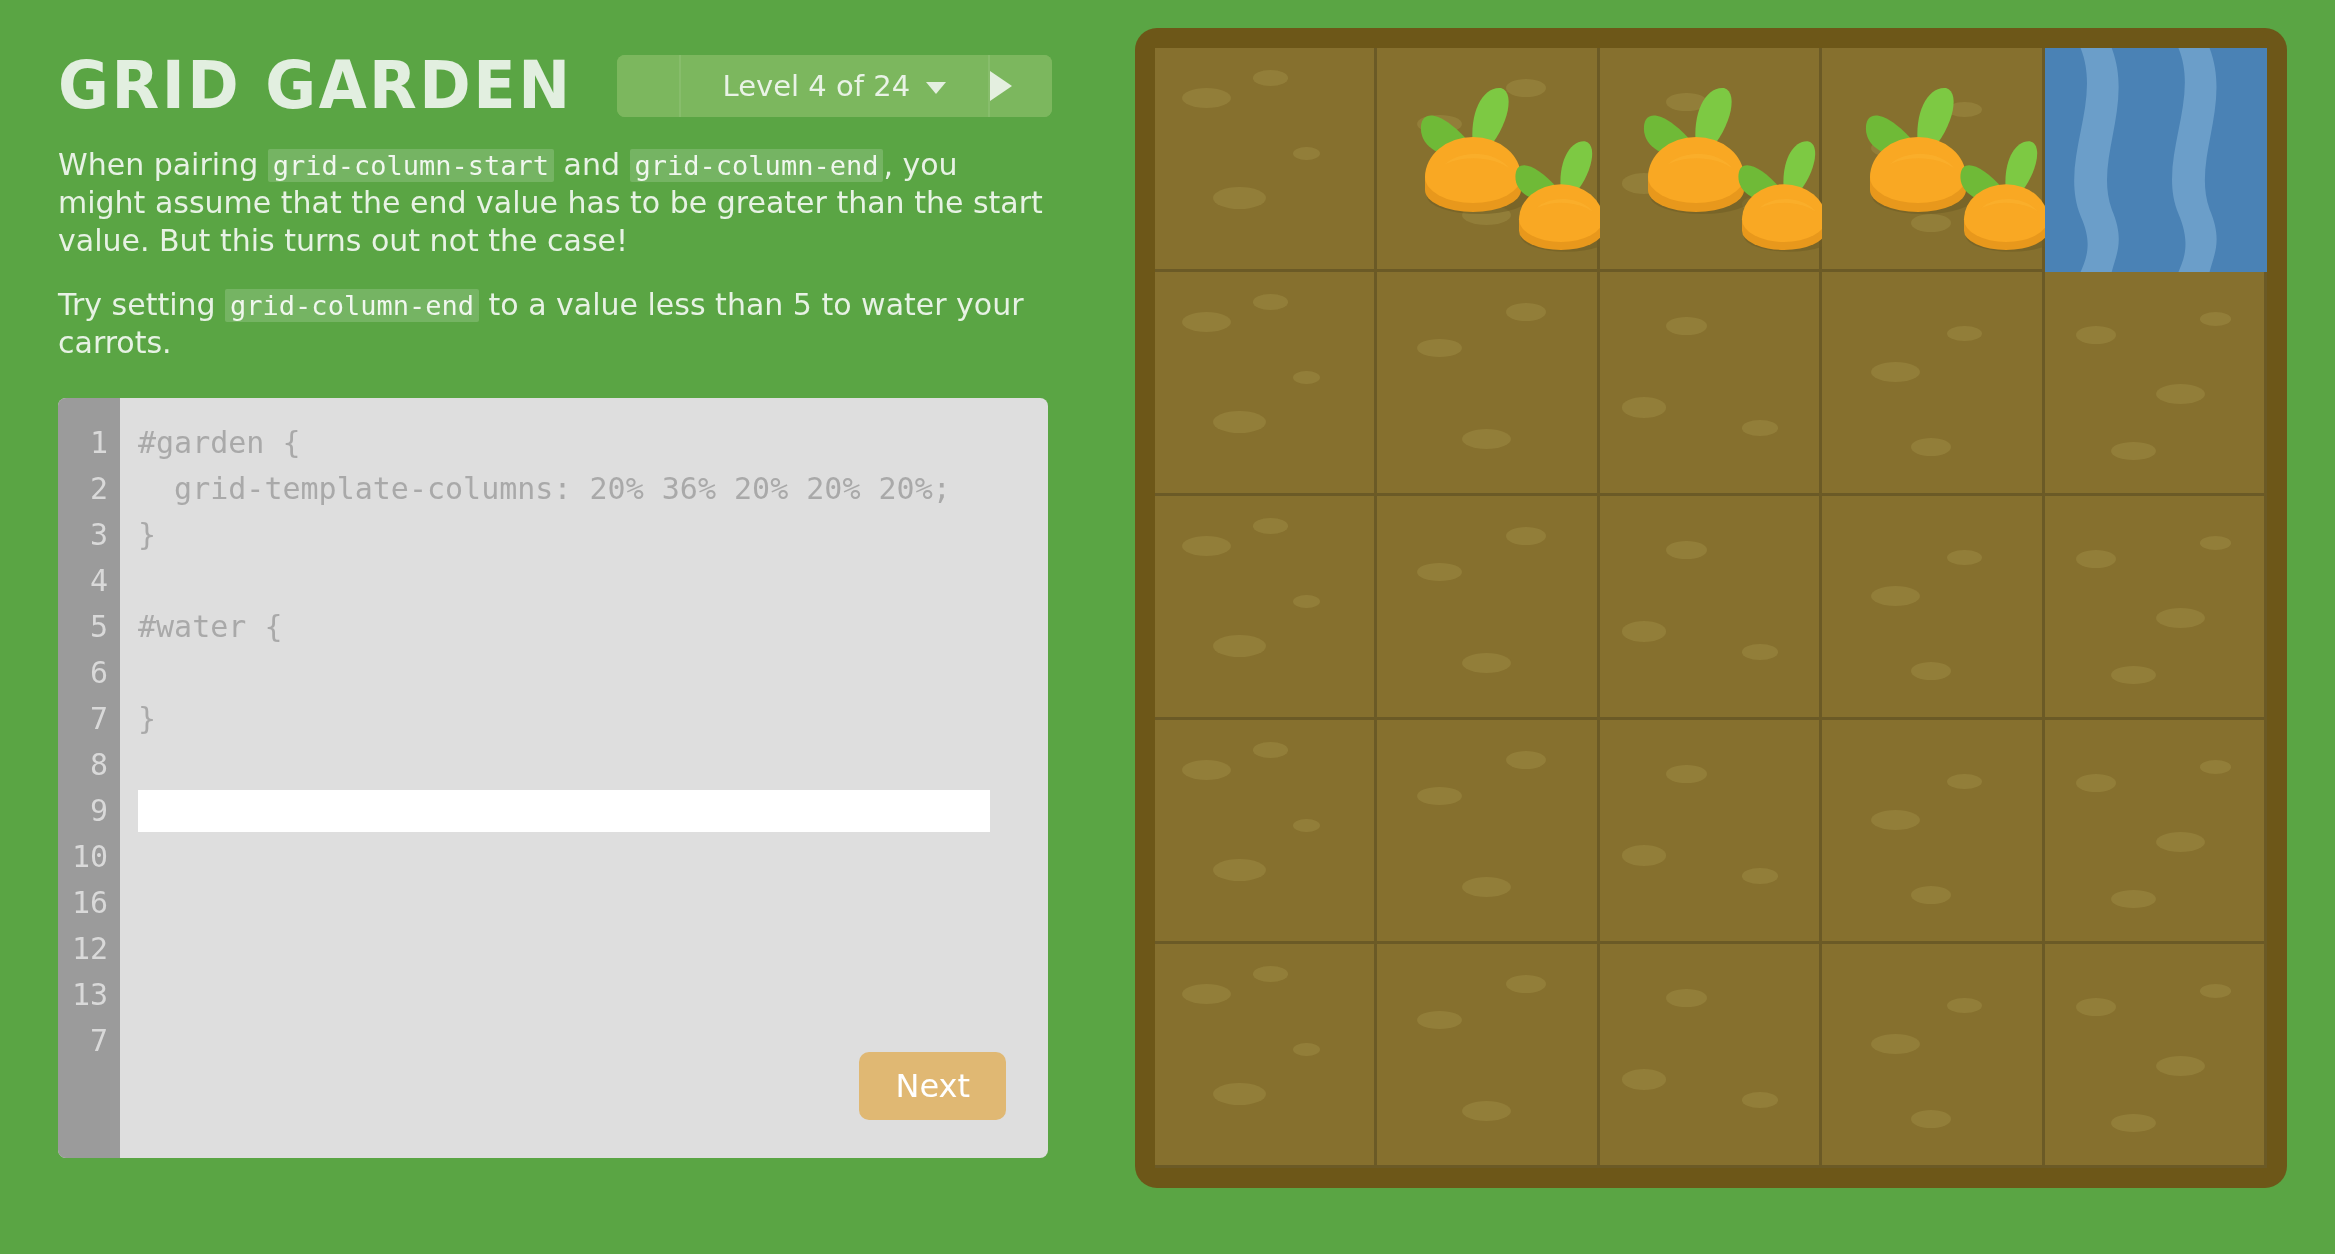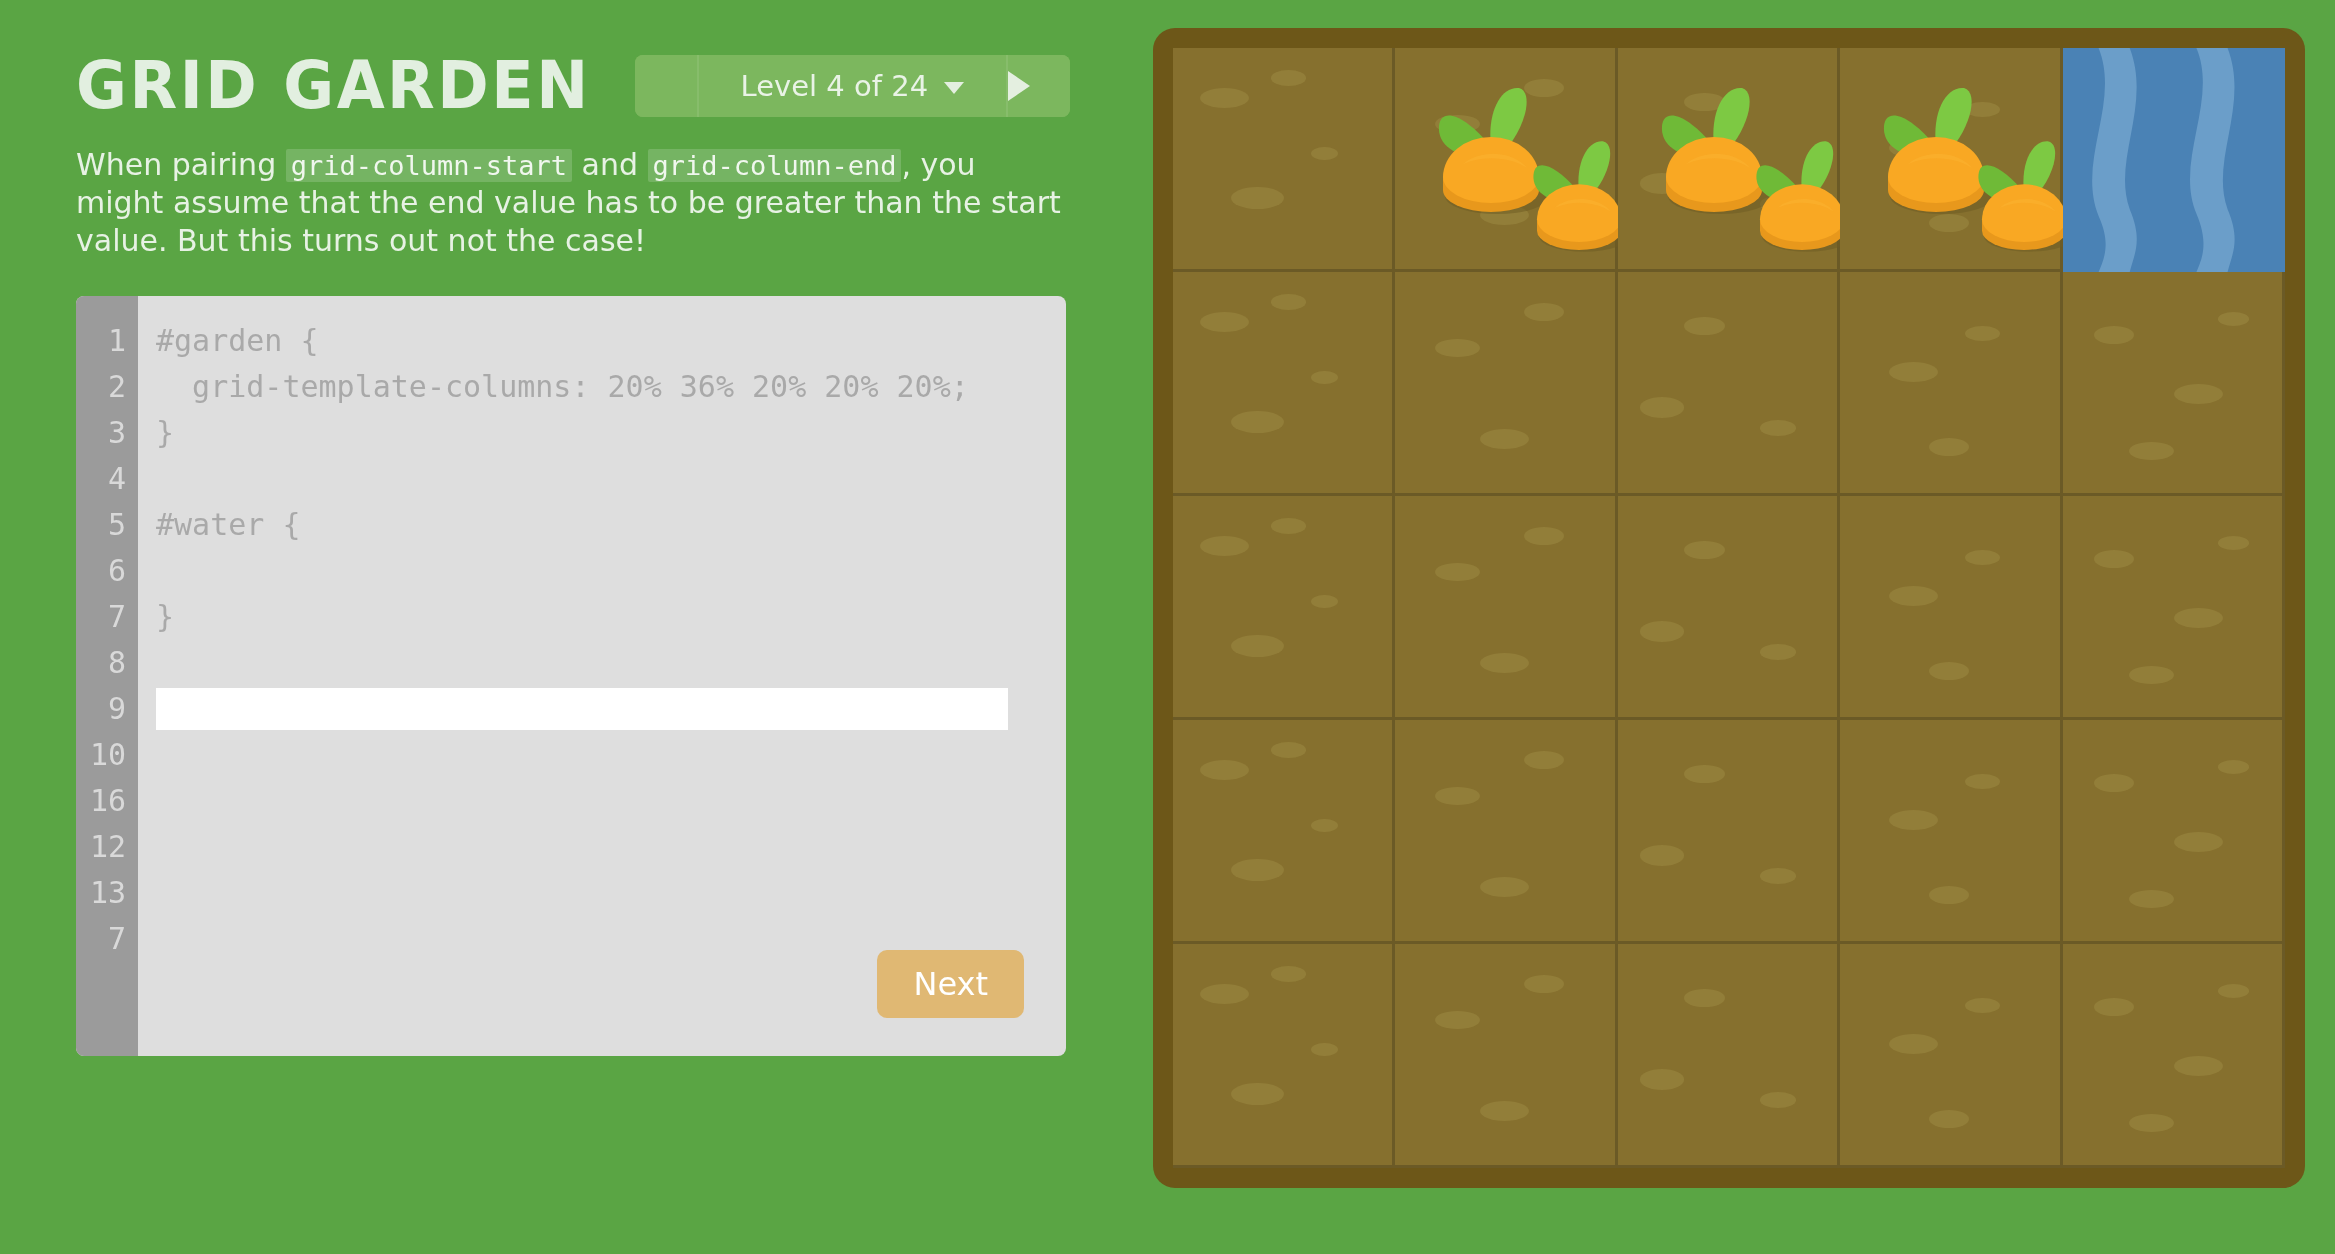--- a/index.html
+++ b/index.html
@@ -15,21 +15,20 @@
     display:flex;
   }
 
   
   .left{
     width:1135px;
     flex:0 0 1135px;
     padding:44px 0 0 58px;
     box-sizing:border-box;
     position:relative;
-    margin-left:18px;
   }
 
   .header-row{
     display:flex;
     align-items:center;
     gap:0;
     height:84px;
   }
   .title{
     font-family:"DejaVu Sans", sans-serif;
@@ -253,20 +252,21 @@
           <span class="caret-down"></span>
         </div>
         <div class="level-arrow next">
           <span class="tri right"></span>
         </div>
       </div>
     </div>
 
     <div class="instructions">
       <p><span>When pairing </span><code class="inline">grid-column-start</code><span> and </span><code class="inline">grid-column-end</code><span>, you might assume that the end value has to be greater than the start value. But this turns out not the case!</span></p>
+      <p><span>Try setting </span><code class="inline">grid-column-end</code><span> to a value less than 5 to water your carrots.</span></p>
     </div>
 
     <div class="editor">
       <div class="gutter" id="gutter">
           <div class="ln">1</div>
           <div class="ln">2</div>
           <div class="ln">3</div>
           <div class="ln">4</div>
           <div class="ln">5</div>
           <div class="ln">6</div>

